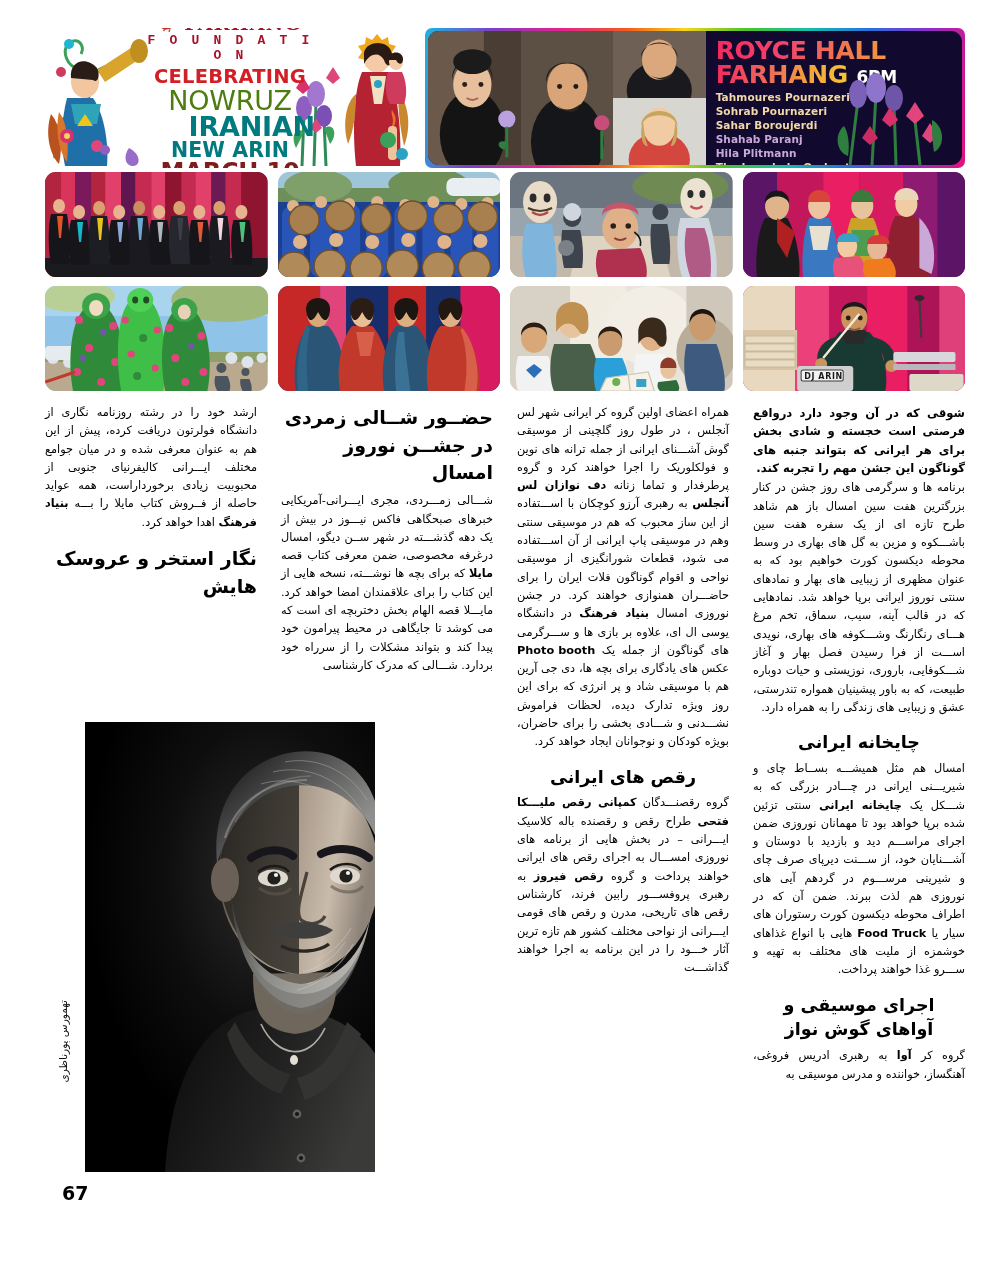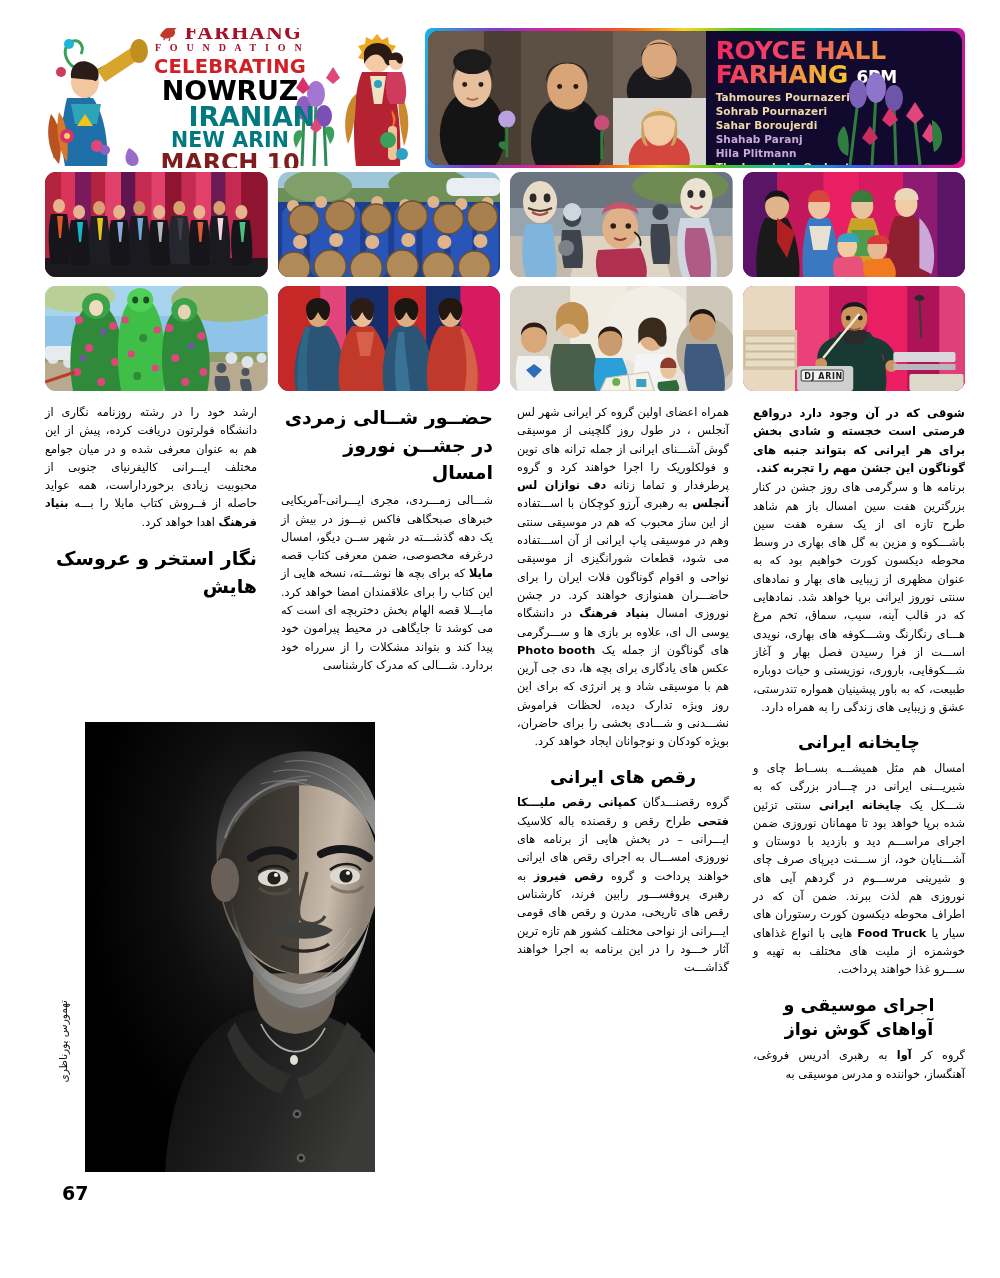--- a/index.html
+++ b/index.html
@@ -21,23 +21,23 @@
     display: flex; align-items: center; justify-content: center;
   }
   
   .ill-left { position: absolute; left: 0; top: 0; width: 120px; height: 140px; }
   .ill-right { position: absolute; right: 0; top: 0; width: 125px; height: 140px; }
 
   .farhang-text { position: relative; width: 170px; text-align: center; z-index: 5; }
   .ff-logo-line { display: flex; align-items: center; justify-content: center; gap: 4px; }
   .ff-bird { width: 22px; height: 18px; }
   .ff-name { font-size: 19px; font-weight: bold; color: #a8112a; letter-spacing: 1.2px; font-family: "DejaVu Serif", "Liberation Serif", serif; }
-  .ff-sub { font-size: 10px; font-weight: bold; color: #a8112a; letter-spacing: 3.2px; font-family: Liberation Serif, serif; margin-top: -1px;}
+  .ff-sub { font-size: 13px; font-weight: bold; color: #a8112a; letter-spacing: 3.2px; font-family: Liberation Mono, monospace; margin-top: -1px;}
   .ff-l1 { font-size: 19.5px; font-weight: bold; color: #d21f26; letter-spacing: 0.2px; margin-top: 2px; }
-  .ff-l2 { font-size: 27px; font-weight: bold; color: #000000; letter-spacing: -0.2px; line-height: 0.96; }
+  .ff-l2 { font-size: 27px; font-weight: normal; color: #4d7c0f; letter-spacing: -0.2px; line-height: 0.96; }
   .ff-l3 { font-size: 27px; font-weight: bold; color: #00797f; letter-spacing: -0.2px; line-height: 0.96; text-align: right; }
   .ff-l4 { font-size: 20.5px; font-weight: bold; color: #00797f; letter-spacing: 0.1px; line-height: 1.0; }
   .ff-l5 { font-size: 24px; font-weight: bold; color: #7f1d1d; letter-spacing: -0.2px; line-height: 1.0; }
 
   
   .royce-banner {
     position: relative; width: 540px; height: 140px;
     border-radius: 7px; padding: 3px;
     background: linear-gradient(100deg,#1bb5e0 0%,#7e3fc4 12%,#e2218f 24%,#f25c1e 36%,#f6d51a 46%,#49c42b 57%,#13bfae 68%,#2b6de0 79%,#8b2fc9 89%,#e5127d 100%);
   }

